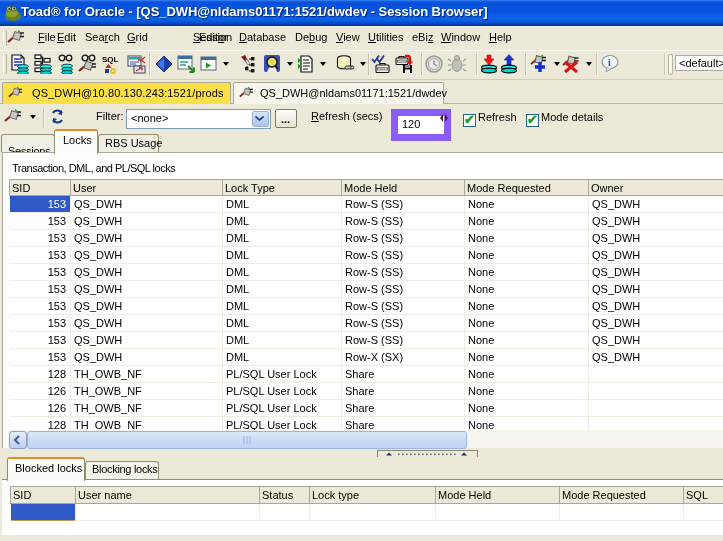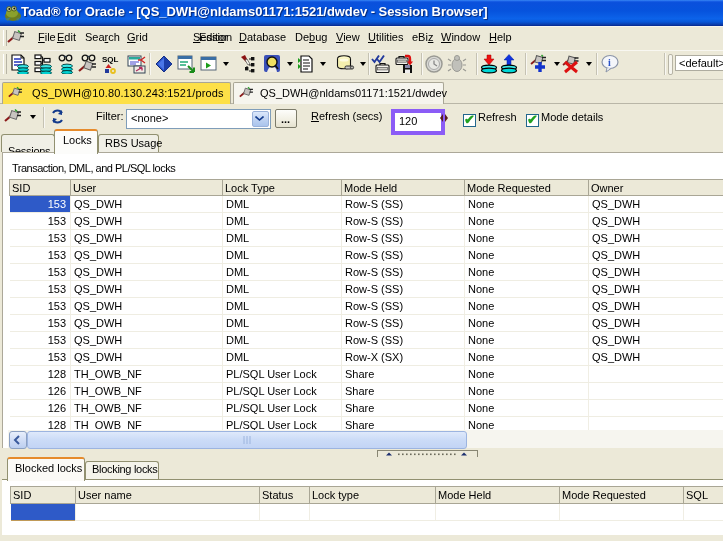--- a/index.html
+++ b/index.html
@@ -300,21 +300,21 @@
         background:linear-gradient(to bottom,#dce8fb,#c0d3f2 50%,#aac4ec);border:1px solid #9ab2da;">
      <svg width="9" height="6" style="position:absolute;left:2px;top:4px" viewBox="0 0 9 6">
        <path d="M0.5 0.5 L4.5 4 L8.5 0.5" fill="none" stroke="#123a8c" stroke-width="1.6"></path>
      </svg>
    </div>
  </div>
  <div class="abs xbtn" style="left:275px;top:109px;width:20px;height:17px;">
    <div class="tx" style="left:5px;top:3px;font-weight:bold;">...</div>
  </div>
  <div class="tx" style="left:311px;top:110px"><u>R</u>efresh (secs)</div>
- <div class="abs" style="left:391px;top:109px;width:46px;height:18px;background:#fff;border:4px solid #8b5cf6;">
+ <div class="abs" style="left:391px;top:109px;width:46px;height:18px;background:#fff;border:7px solid #8b5cf6;">
    <div class="tx" style="left:4px;top:2px">120</div>
  </div>
  <svg class="abs" style="left:439px;top:113px" width="10" height="10" viewBox="0 0 10 10">
   <path d="M4 1 L1 5 L4 9 Z" fill="#5a1f1f"></path>
       <path d="M6 1 L9 5 L6 9 Z" fill="#5a1f1f"></path>
  </svg>
  <div class="chk abs" style="left:463px;top:114px"></div>
  <div class="tx" style="left:478px;top:111px">Refresh</div>
  <div class="chk abs" style="left:526px;top:114px"></div>
  <div class="tx" style="left:541px;top:111px">Mode details</div>

